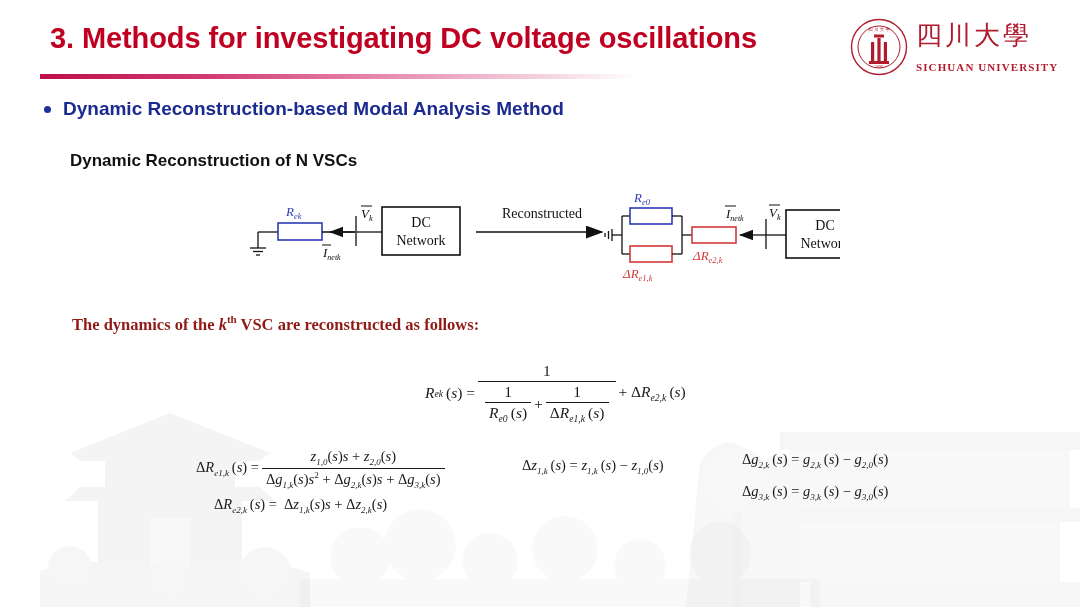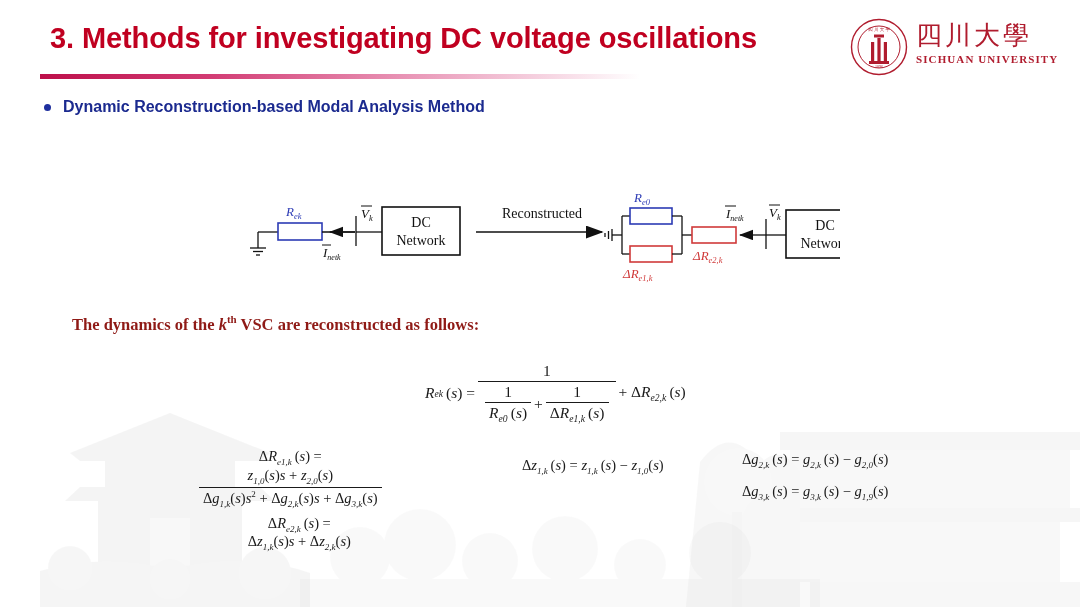--- a/index.html
+++ b/index.html
@@ -36,27 +36,27 @@
   
   #logo{position:absolute;right:18px;top:18px;width:212px;height:62px;}
   #logo .seal{position:absolute;left:0;top:0;width:58px;height:58px;}
   #logo .wordmark{position:absolute;left:66px;top:2px;width:146px;height:56px;}
   #logo .cn{
     font-family:"DejaVu Sans",sans-serif;font-size:26px;color:#b01c2e;
     letter-spacing:3px;line-height:30px;white-space:nowrap;
   }
   #logo .en{
     font-family:"Liberation Serif",serif;font-size:11px;color:#b01c2e;
-    font-weight:bold;letter-spacing:1.1px;white-space:nowrap;margin-top:3px;
+    font-weight:bold;letter-spacing:1.1px;white-space:nowrap;margin-top:11px;
   }
 
   
   #bullet-row{position:absolute;left:44px;top:98px;display:flex;align-items:center;gap:12px;}
   #bullet-dot{width:7px;height:7px;border-radius:50%;background:#1f2f9e;flex:none;}
-  #bullet-text{font-size:16px;font-weight:bold;color:#1b2a8f;white-space:nowrap;}
+  #bullet-text{font-size:19px;font-weight:bold;color:#1b2a8f;white-space:nowrap;}
 
   #subheading{
     position:absolute;left:70px;top:151px;
     font-size:17px;font-weight:bold;color:#111;white-space:nowrap;
   }
 
   
   #diagram{position:absolute;left:230px;top:190px;width:610px;height:110px;}
 
   
@@ -74,21 +74,21 @@
   sub{font-size:.62em;font-style:italic;}
   sup{font-size:.62em;}
   .frac{display:inline-flex;flex-direction:column;align-items:center;
         vertical-align:middle;margin:0 3px;}
   .frac > .num{padding:0 4px 1px 4px;}
   .frac > .den{padding:1px 4px 0 4px;border-top:1.3px solid #1a1a1a;}
   .row{display:inline-flex;align-items:center;}
 
   #eq-main{position:absolute;left:425px;top:362px;font-size:15.5px;}
   #eq-block-left{position:absolute;left:196px;top:448px;font-size:14.5px;}
-  #eq-block-left .line{display:flex;align-items:center;margin-bottom:6px;flex-direction:column;}
+  #eq-block-left .line{display:flex;align-items:center;margin-bottom:6px;}
   #eq-block-mid{position:absolute;left:522px;top:452px;font-size:14.5px;line-height:27px;}
   #eq-block-right{position:absolute;left:742px;top:446px;font-size:14.5px;line-height:26px;}
 </style>
 </head>
 <body>
 
 <div id="slide">
 
   <svg class="wm wm-left" viewBox="0 0 330 230">
     <g fill="#8a8a8a">
@@ -151,20 +151,21 @@
       <div class="cn">四川大學</div>
       <div class="en">SICHUAN UNIVERSITY</div>
     </div>
   </div>
 
   <div id="bullet-row">
     <span id="bullet-dot"></span>
     <span id="bullet-text">Dynamic Reconstruction-based Modal Analysis Method</span>
   </div>
 
+  <div id="subheading">Dynamic Reconstruction of N VSCs</div>
 
   <svg id="diagram" viewBox="0 0 610 110">
     <defs>
       <marker id="arrL" markerWidth="9" markerHeight="9" refX="8" refY="3.2" orient="auto">
         <path d="M9,0 L9,6.4 L0,3.2 Z" fill="#111"></path>
       </marker>
       <marker id="arrBig" markerWidth="11" markerHeight="11" refX="10" refY="4" orient="auto">
         <path d="M0,0 L11,4 L0,8 Z" fill="#111"></path>
       </marker>
     </defs>
@@ -298,16 +299,16 @@
       </span>
     </div>
   </div>
 
   <div id="eq-block-mid" class="math">
     <div>Δ<span class="var">z</span><sub>1,k</sub> (<span class="var">s</span>) = <span class="var">z</span><sub>1,k</sub> (<span class="var">s</span>) − <span class="var">z</span><sub>1,0</sub>(<span class="var">s</span>)</div>
   </div>
 
   <div id="eq-block-right" class="math">
     <div>Δ<span class="var">g</span><sub>2,k</sub> (<span class="var">s</span>) = <span class="var">g</span><sub>2,k</sub> (<span class="var">s</span>) − <span class="var">g</span><sub>2,0</sub>(<span class="var">s</span>)</div>
-    <div>Δ<span class="var">g</span><sub>3,k</sub> (<span class="var">s</span>) = <span class="var">g</span><sub>3,k</sub> (<span class="var">s</span>) − <span class="var">g</span><sub>1,9</sub>(<span class="var">s</span>)</div>
+    <div>Δ<span class="var">g</span><sub>3,k</sub> (<span class="var">s</span>) = <span class="var">g</span><sub>3,k</sub> (<span class="var">s</span>) − <span class="var">g</span><sub>3,0</sub>(<span class="var">s</span>)</div>
   </div>
 
 </div>
 
 </body></html>

